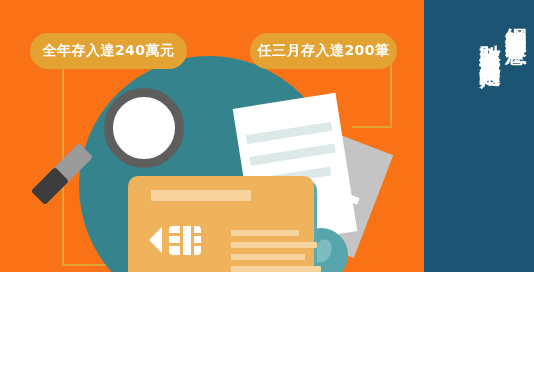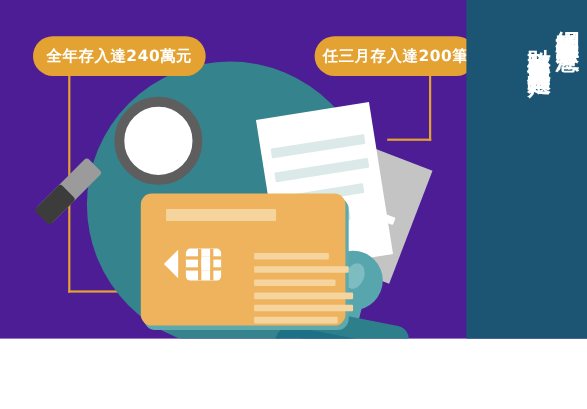--- a/index.html
+++ b/index.html
@@ -3,22 +3,22 @@
 <meta charset="utf-8">
 <style>
   html, body {
     margin: 0;
     padding: 0;
     background: #ffffff;
   }
   #infographic {
     position: relative;
     width: 534px;
-    height: 308px;
-    background: #4c1d95;
+    height: 272px;
+    background: #f97316;
     overflow: hidden;
     font-family: "Liberation Sans", "DejaVu Sans", sans-serif;
   }
 
   
   .title-panel {
     position: absolute;
     top: 0;
     right: 0;
     width: 110px;
@@ -293,21 +293,21 @@
     font-weight: bold;
     font-size: 14px;
     letter-spacing: 0.5px;
     display: flex;
     align-items: center;
     justify-content: center;
     white-space: nowrap;
     font-family: "DejaVu Sans", "Liberation Sans", sans-serif;
   }
   .badge-left  { left: 30px;  top: 33px; width: 157px; height: 36px; }
-  .badge-right { left: 250px; top: 33px; width: 147px; height: 36px; margin-left: 36px; }
+  .badge-right { left: 250px; top: 33px; width: 147px; height: 36px; }
 </style>
 </head>
 <body>
 
 <div id="infographic">
 
   <div class="conn conn-left"></div>
   <div class="conn conn-right"></div>
 
   <div class="circle"></div>

